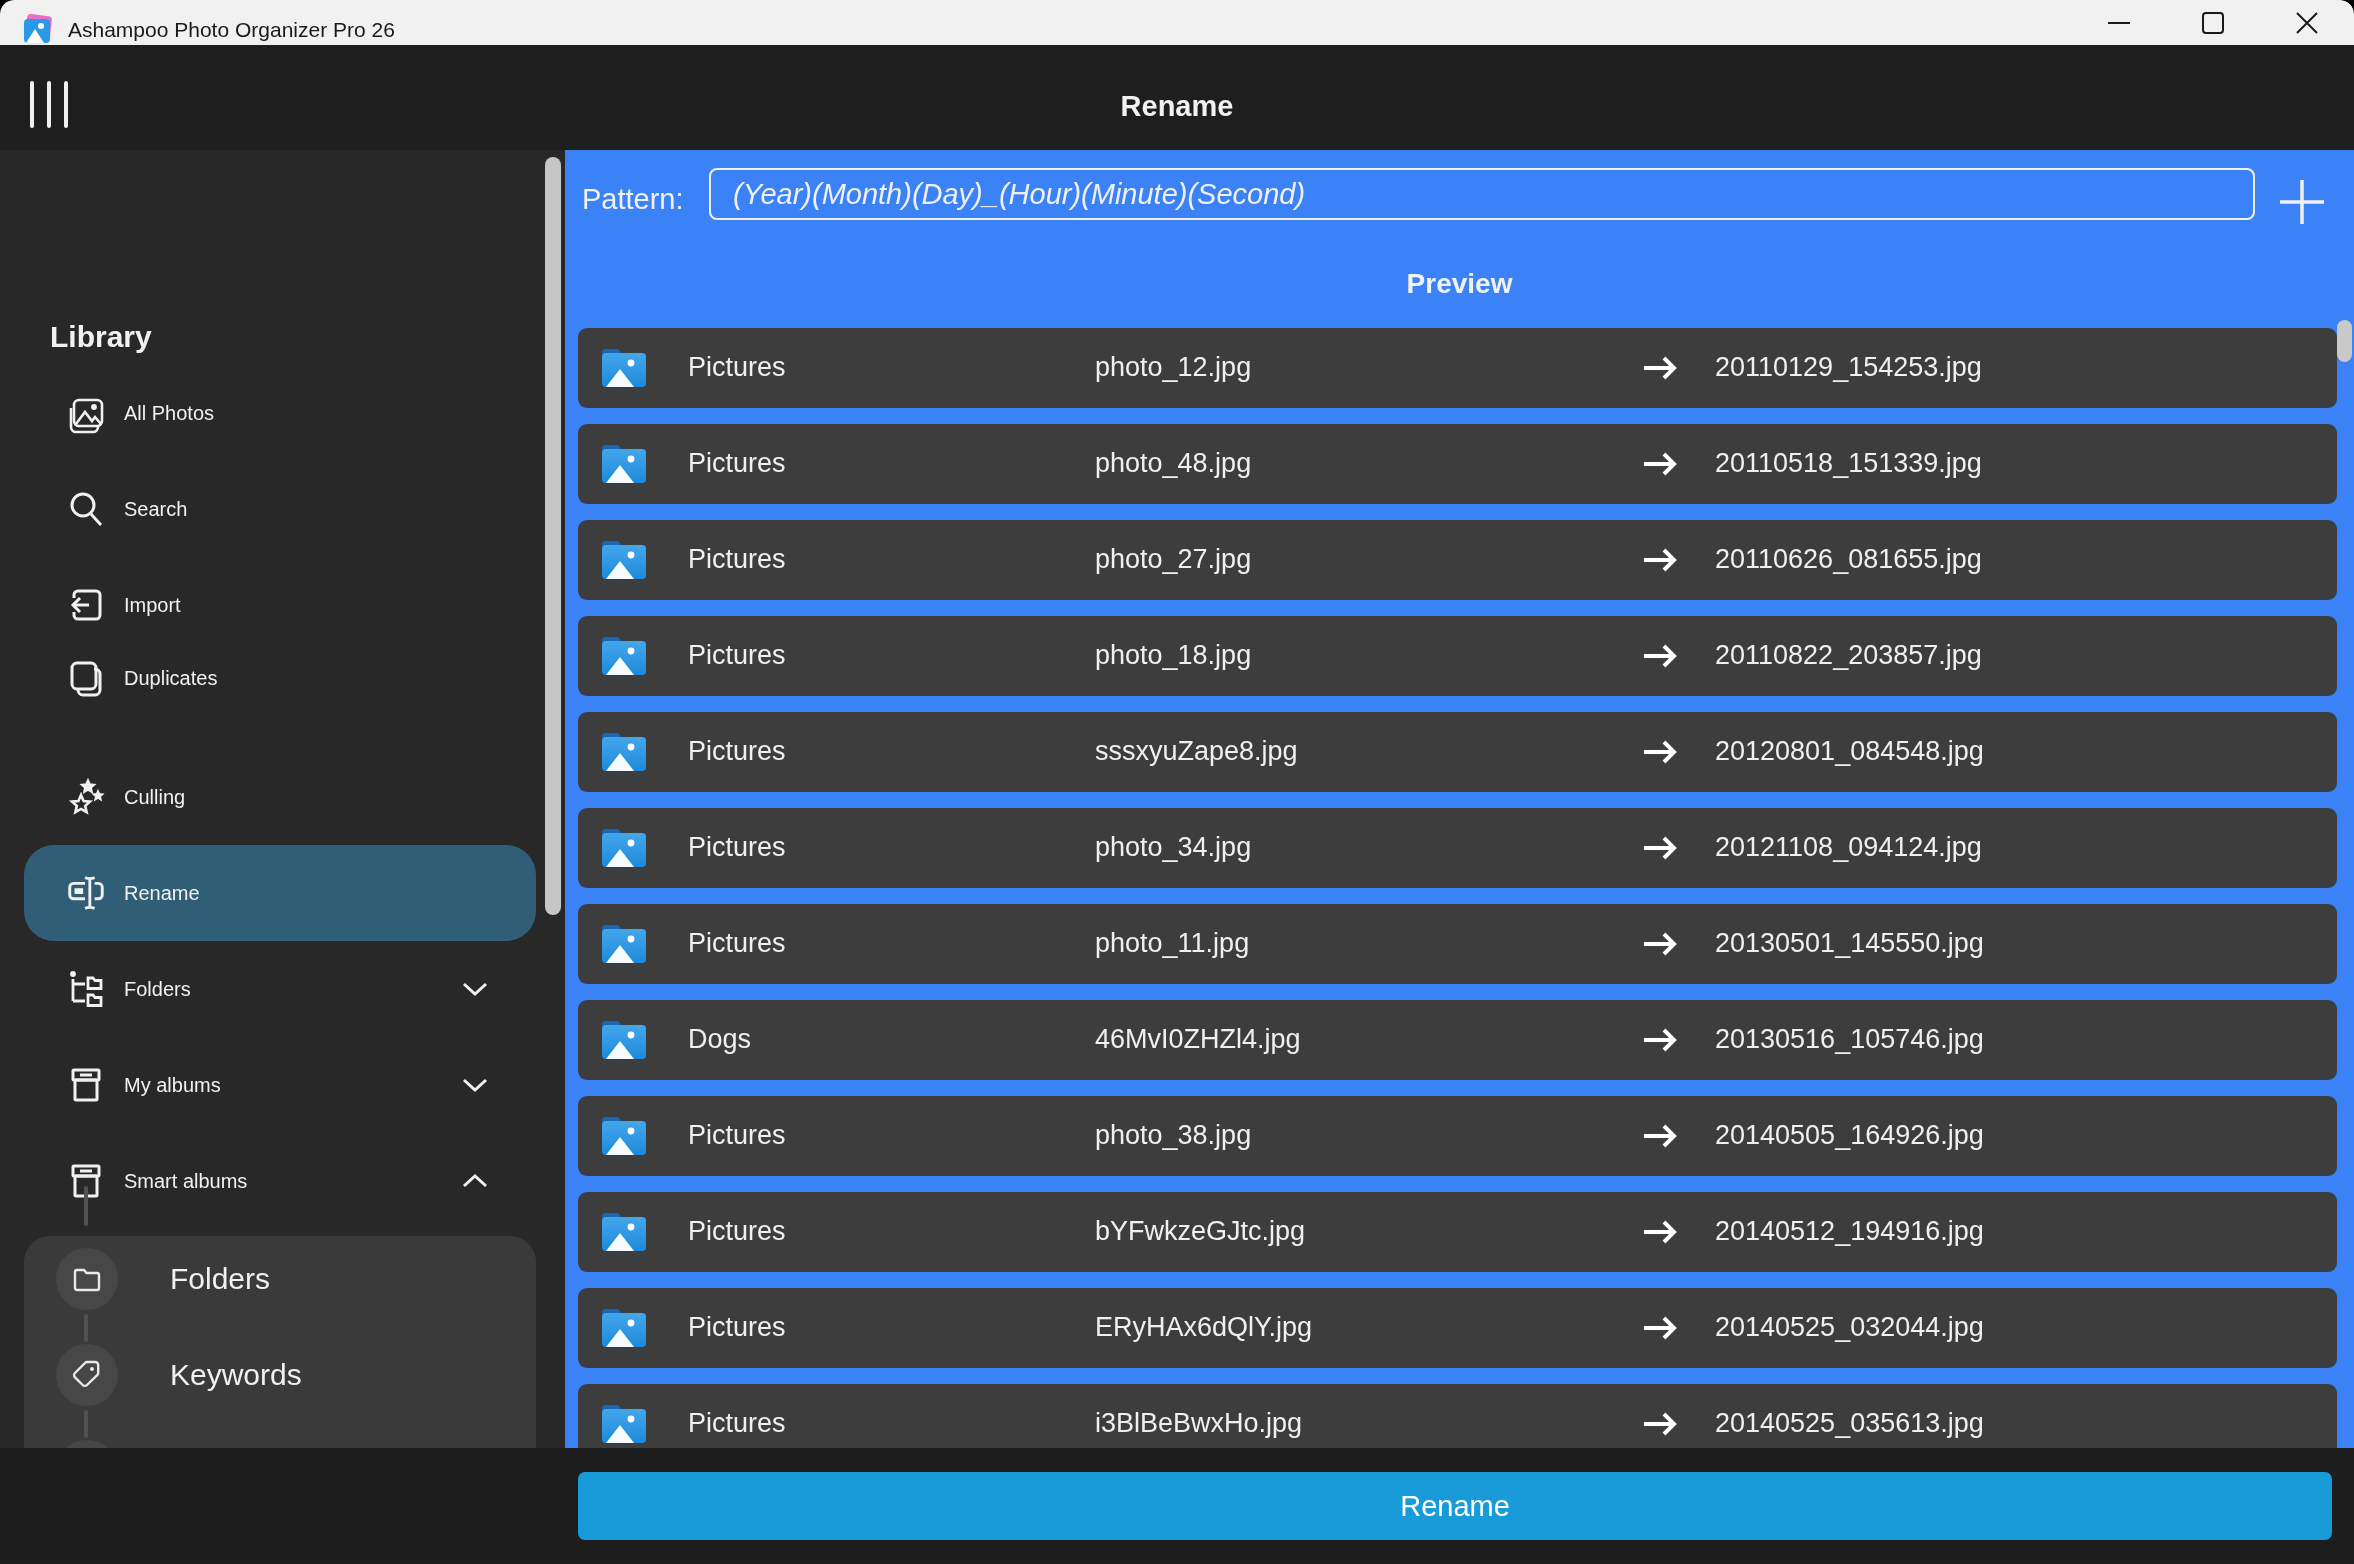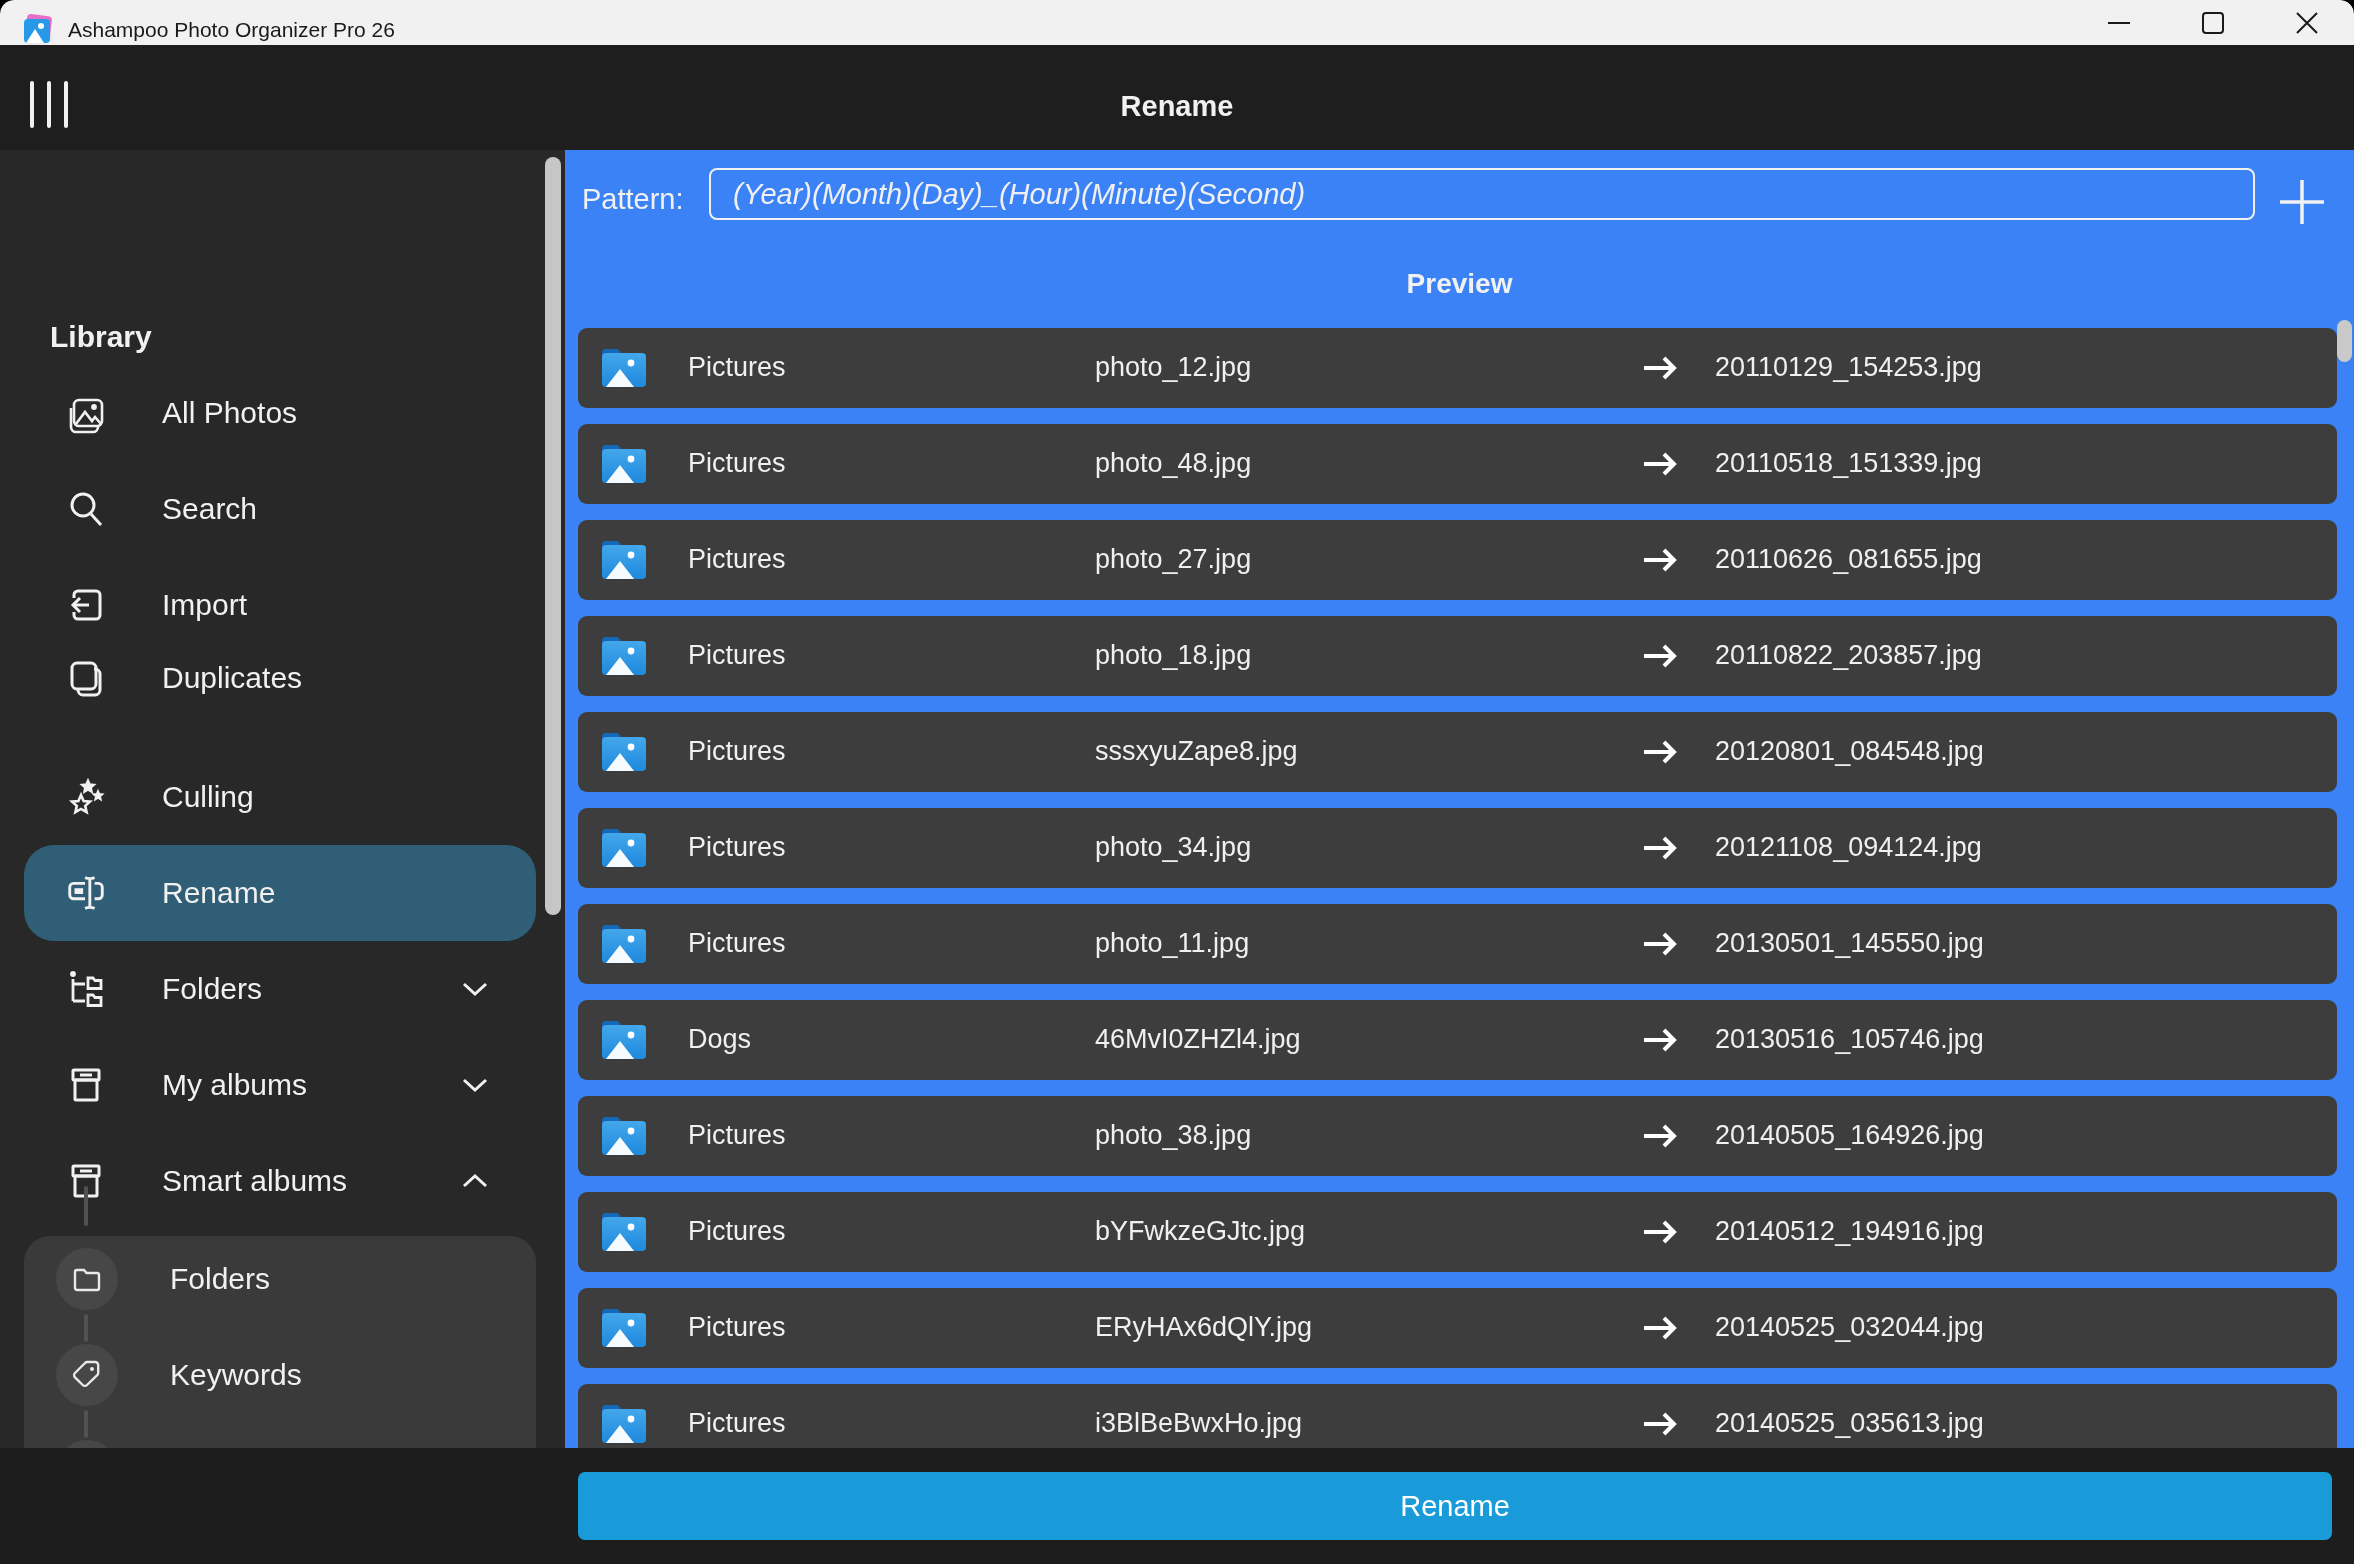--- a/index.html
+++ b/index.html
@@ -32,21 +32,21 @@
   .page-title { position:absolute; left:0; top:90px; width:2354px; text-align:center; font-size:29px; font-weight:bold; }
 
   
   .sidebar { position:absolute; left:0; top:150px; width:565px; height:1414px; background:#282828; }
   .lib-header { position:absolute; left:50px; top:170px; font-size:30px; font-weight:bold; }
   .side-item {
     position:absolute; left:24px; width:512px; height:96px;
     display:flex; align-items:center; padding-left:40px; border-radius:30px; cursor:pointer;
   }
   .side-item .ic { width:44px; height:44px; display:flex; align-items:center; justify-content:center; flex:0 0 44px; }
-  .side-item .lbl { margin-left:54px; font-size:30px; white-space:nowrap; }
+  .side-item .lbl { margin-left:16px; font-size:20px; white-space:nowrap; }
   .side-item.selected { background:#2f5e76; }
   .side-item .chev { position:absolute; right:46px; }
   .subpanel { position:absolute; left:24px; top:1086px; width:512px; height:372px; background:#3a3a3a; border-radius:26px; }
   .sub-item { position:absolute; left:24px; width:512px; height:96px; display:flex; align-items:center; padding-left:32px; cursor:pointer; }
   .sub-item .circ { width:62px; height:62px; border-radius:50%; background:#474747; display:flex; align-items:center; justify-content:center; flex:0 0 62px; }
   .sub-item .lbl { margin-left:52px; font-size:30px; }
   .connector { position:absolute; width:4px; background:#525252; left:84px; border-radius:2px; }
 
   
   .content { position:absolute; left:565px; top:150px; width:1789px; height:1414px; background:#3b82f6; }

